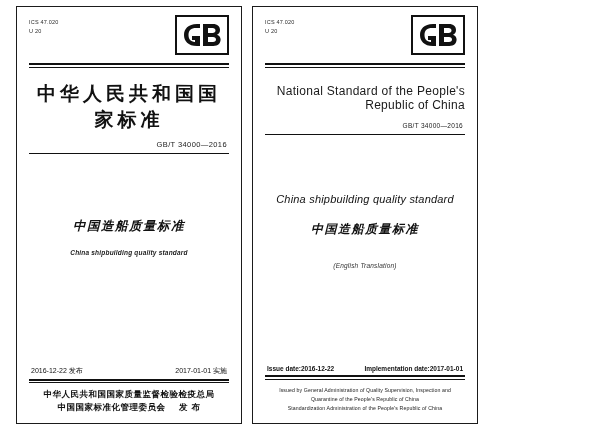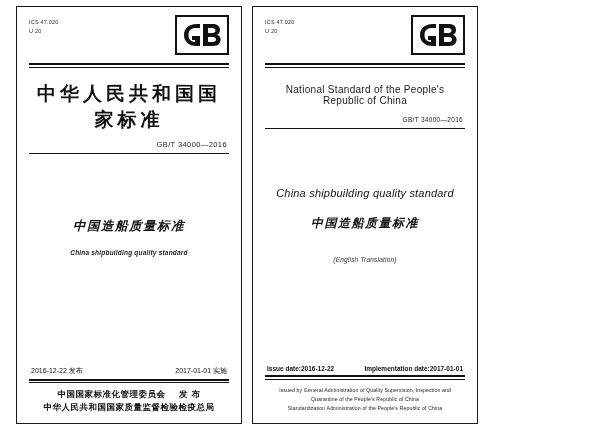--- a/index.html
+++ b/index.html
@@ -76,22 +76,22 @@
   .cn-title {
     text-align: center;
     font-family: "DejaVu Sans", "Liberation Sans", sans-serif;
     font-size: 19px;
     font-weight: 700;
     letter-spacing: 4px;
     color: #111;
     margin: 13px 0 2px 0;
   }
   .en-title {
-    text-align: center;
-    font-size: 10px;
+    text-align: right;
+    font-size: 12px;
     color: #1a1a1a;
     letter-spacing: .3px;
     margin: 16px 0 4px 0;
   }
 
   .std-no {
     text-align: right;
     font-size: 7.5px;
     color: #1a1a1a;
     letter-spacing: .4px;
@@ -241,25 +241,25 @@
 
     <div class="dates">
       <span>2016-12-22 发布</span>
       <span>2017-01-01 实施</span>
     </div>
 
     <div class="foot-rule-thick"></div>
     <div class="rule-single"></div>
 
     <div class="issuer">
+      <div>中华人民共和国国家质量监督检验检疫总局</div>
       <div>
         <span>中国国家标准化管理委员会</span>
         <span class="pub">发 布</span>
       </div>
-      <div>中华人民共和国国家质量监督检验检疫总局</div>
     </div>
   </div>
 
   <div class="cover">
 
     <div class="hdr">
       <div class="ics">
         <div>ICS 47.020</div>
         <div>U 20</div>
       </div>

